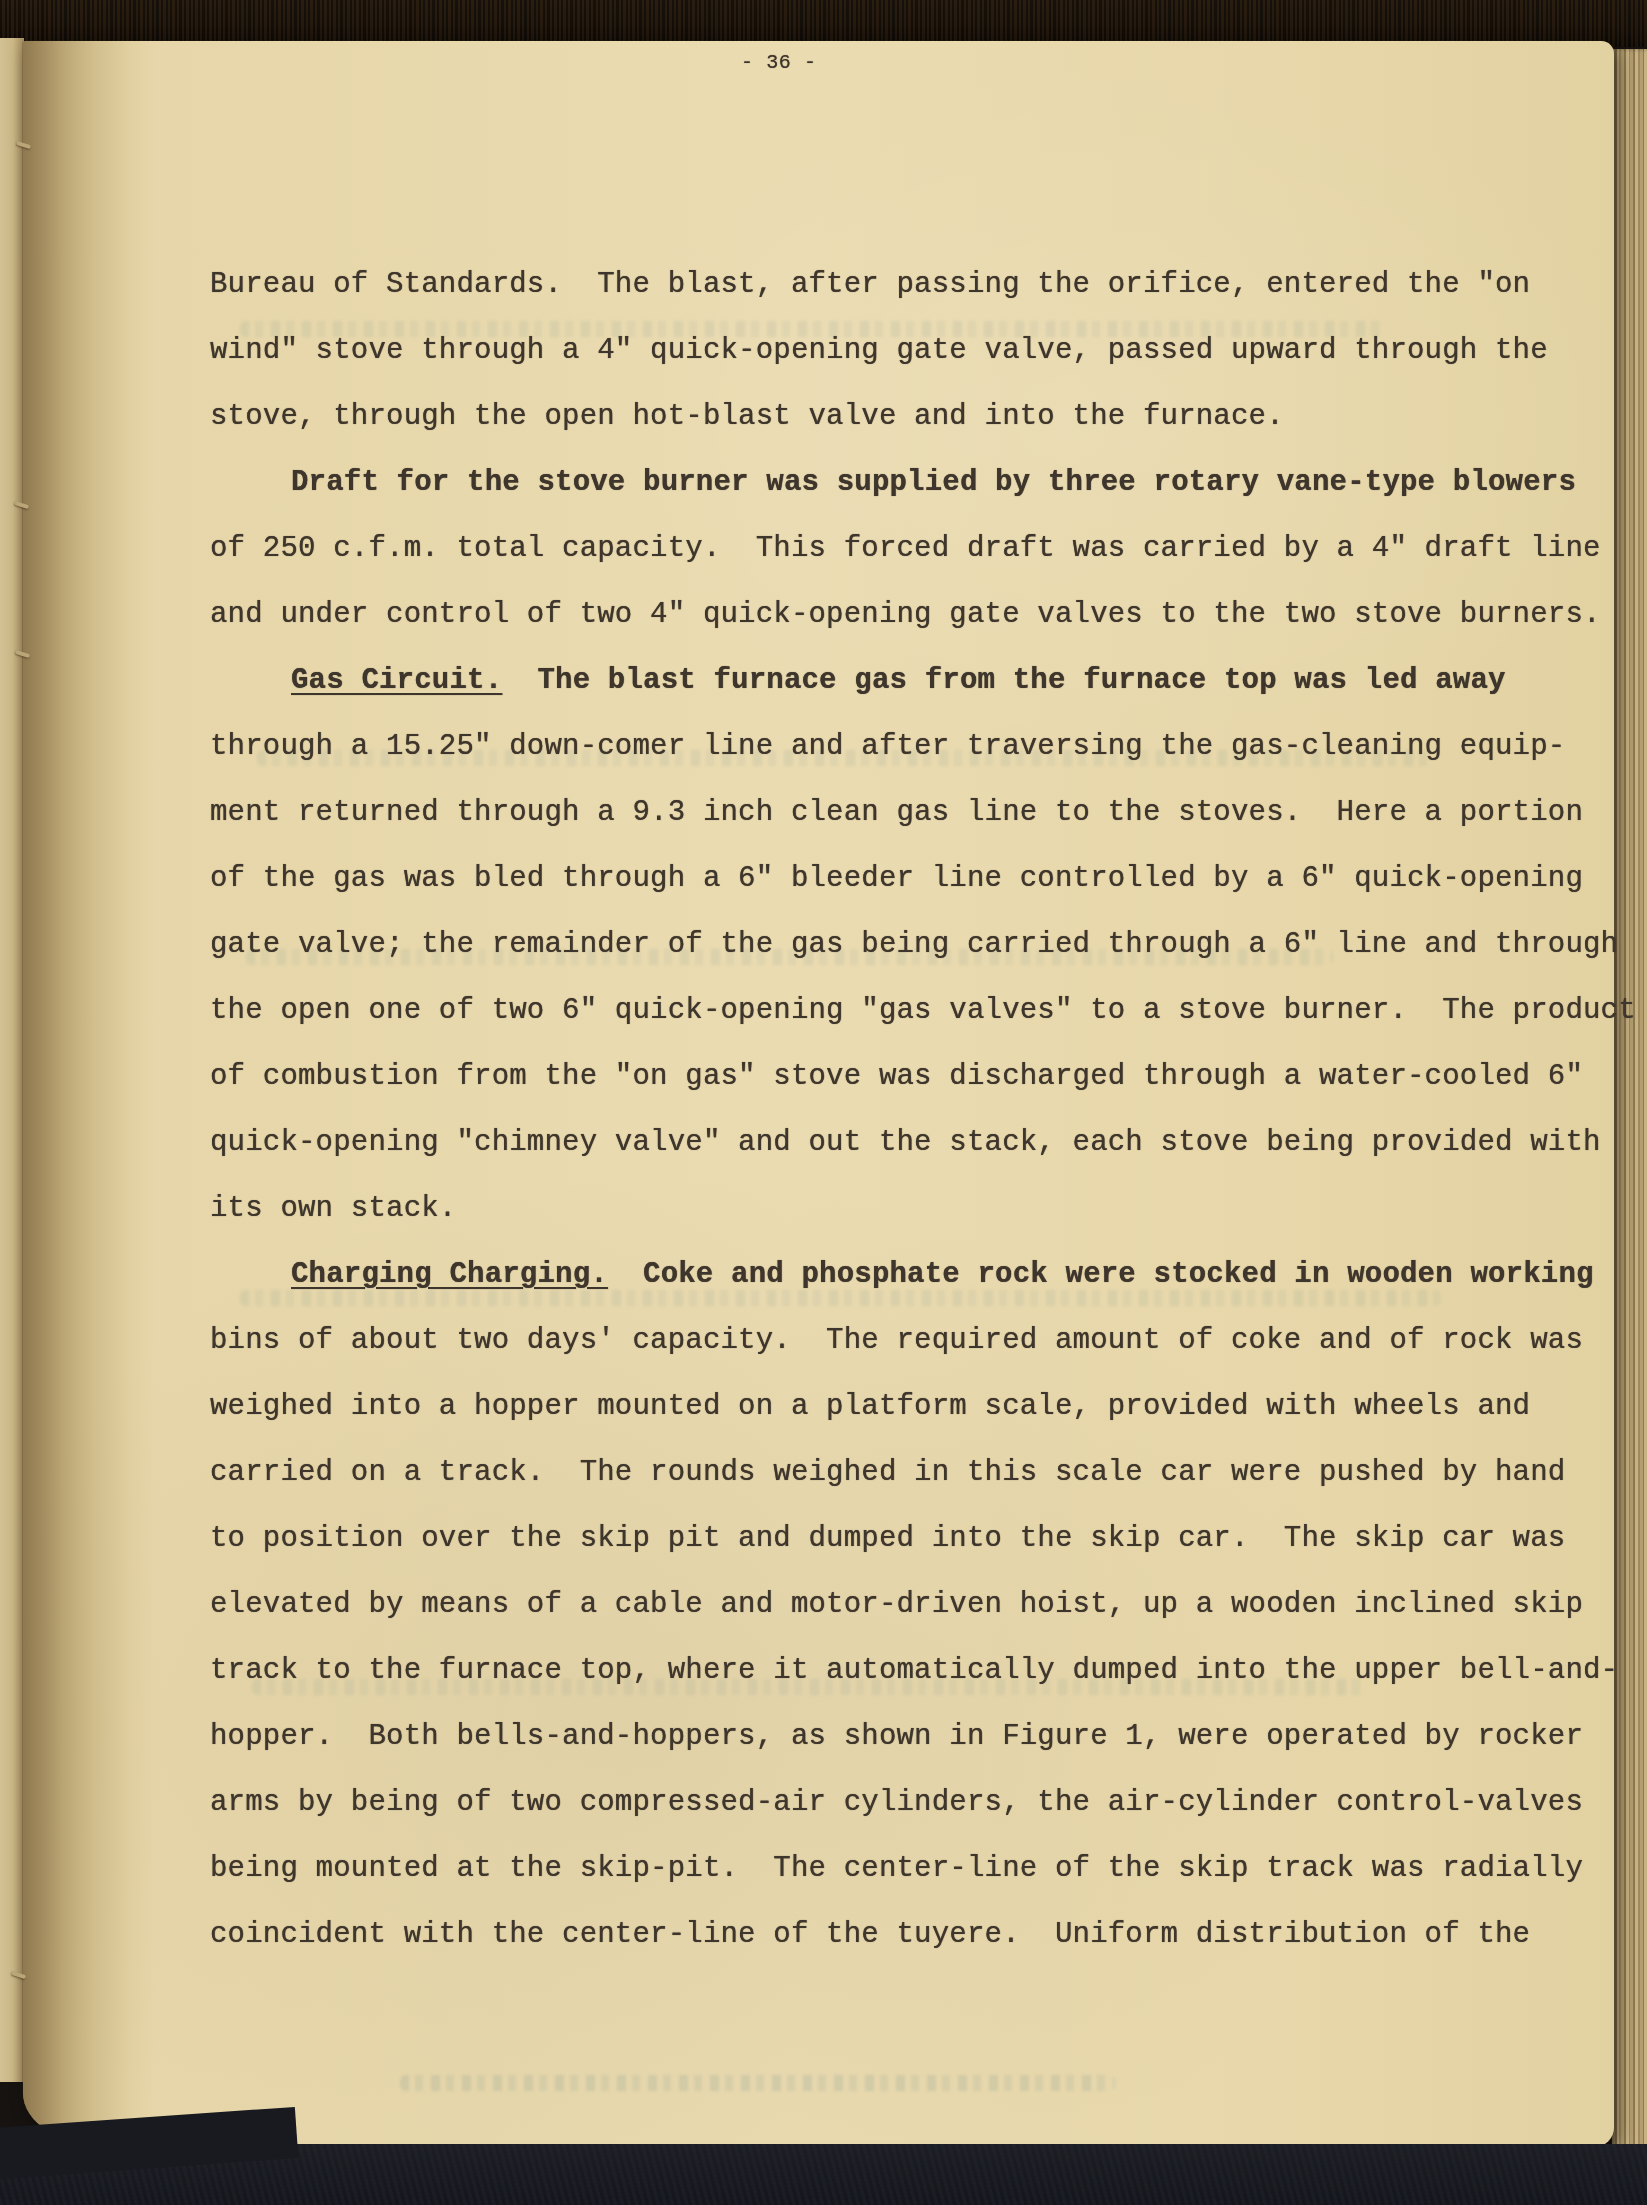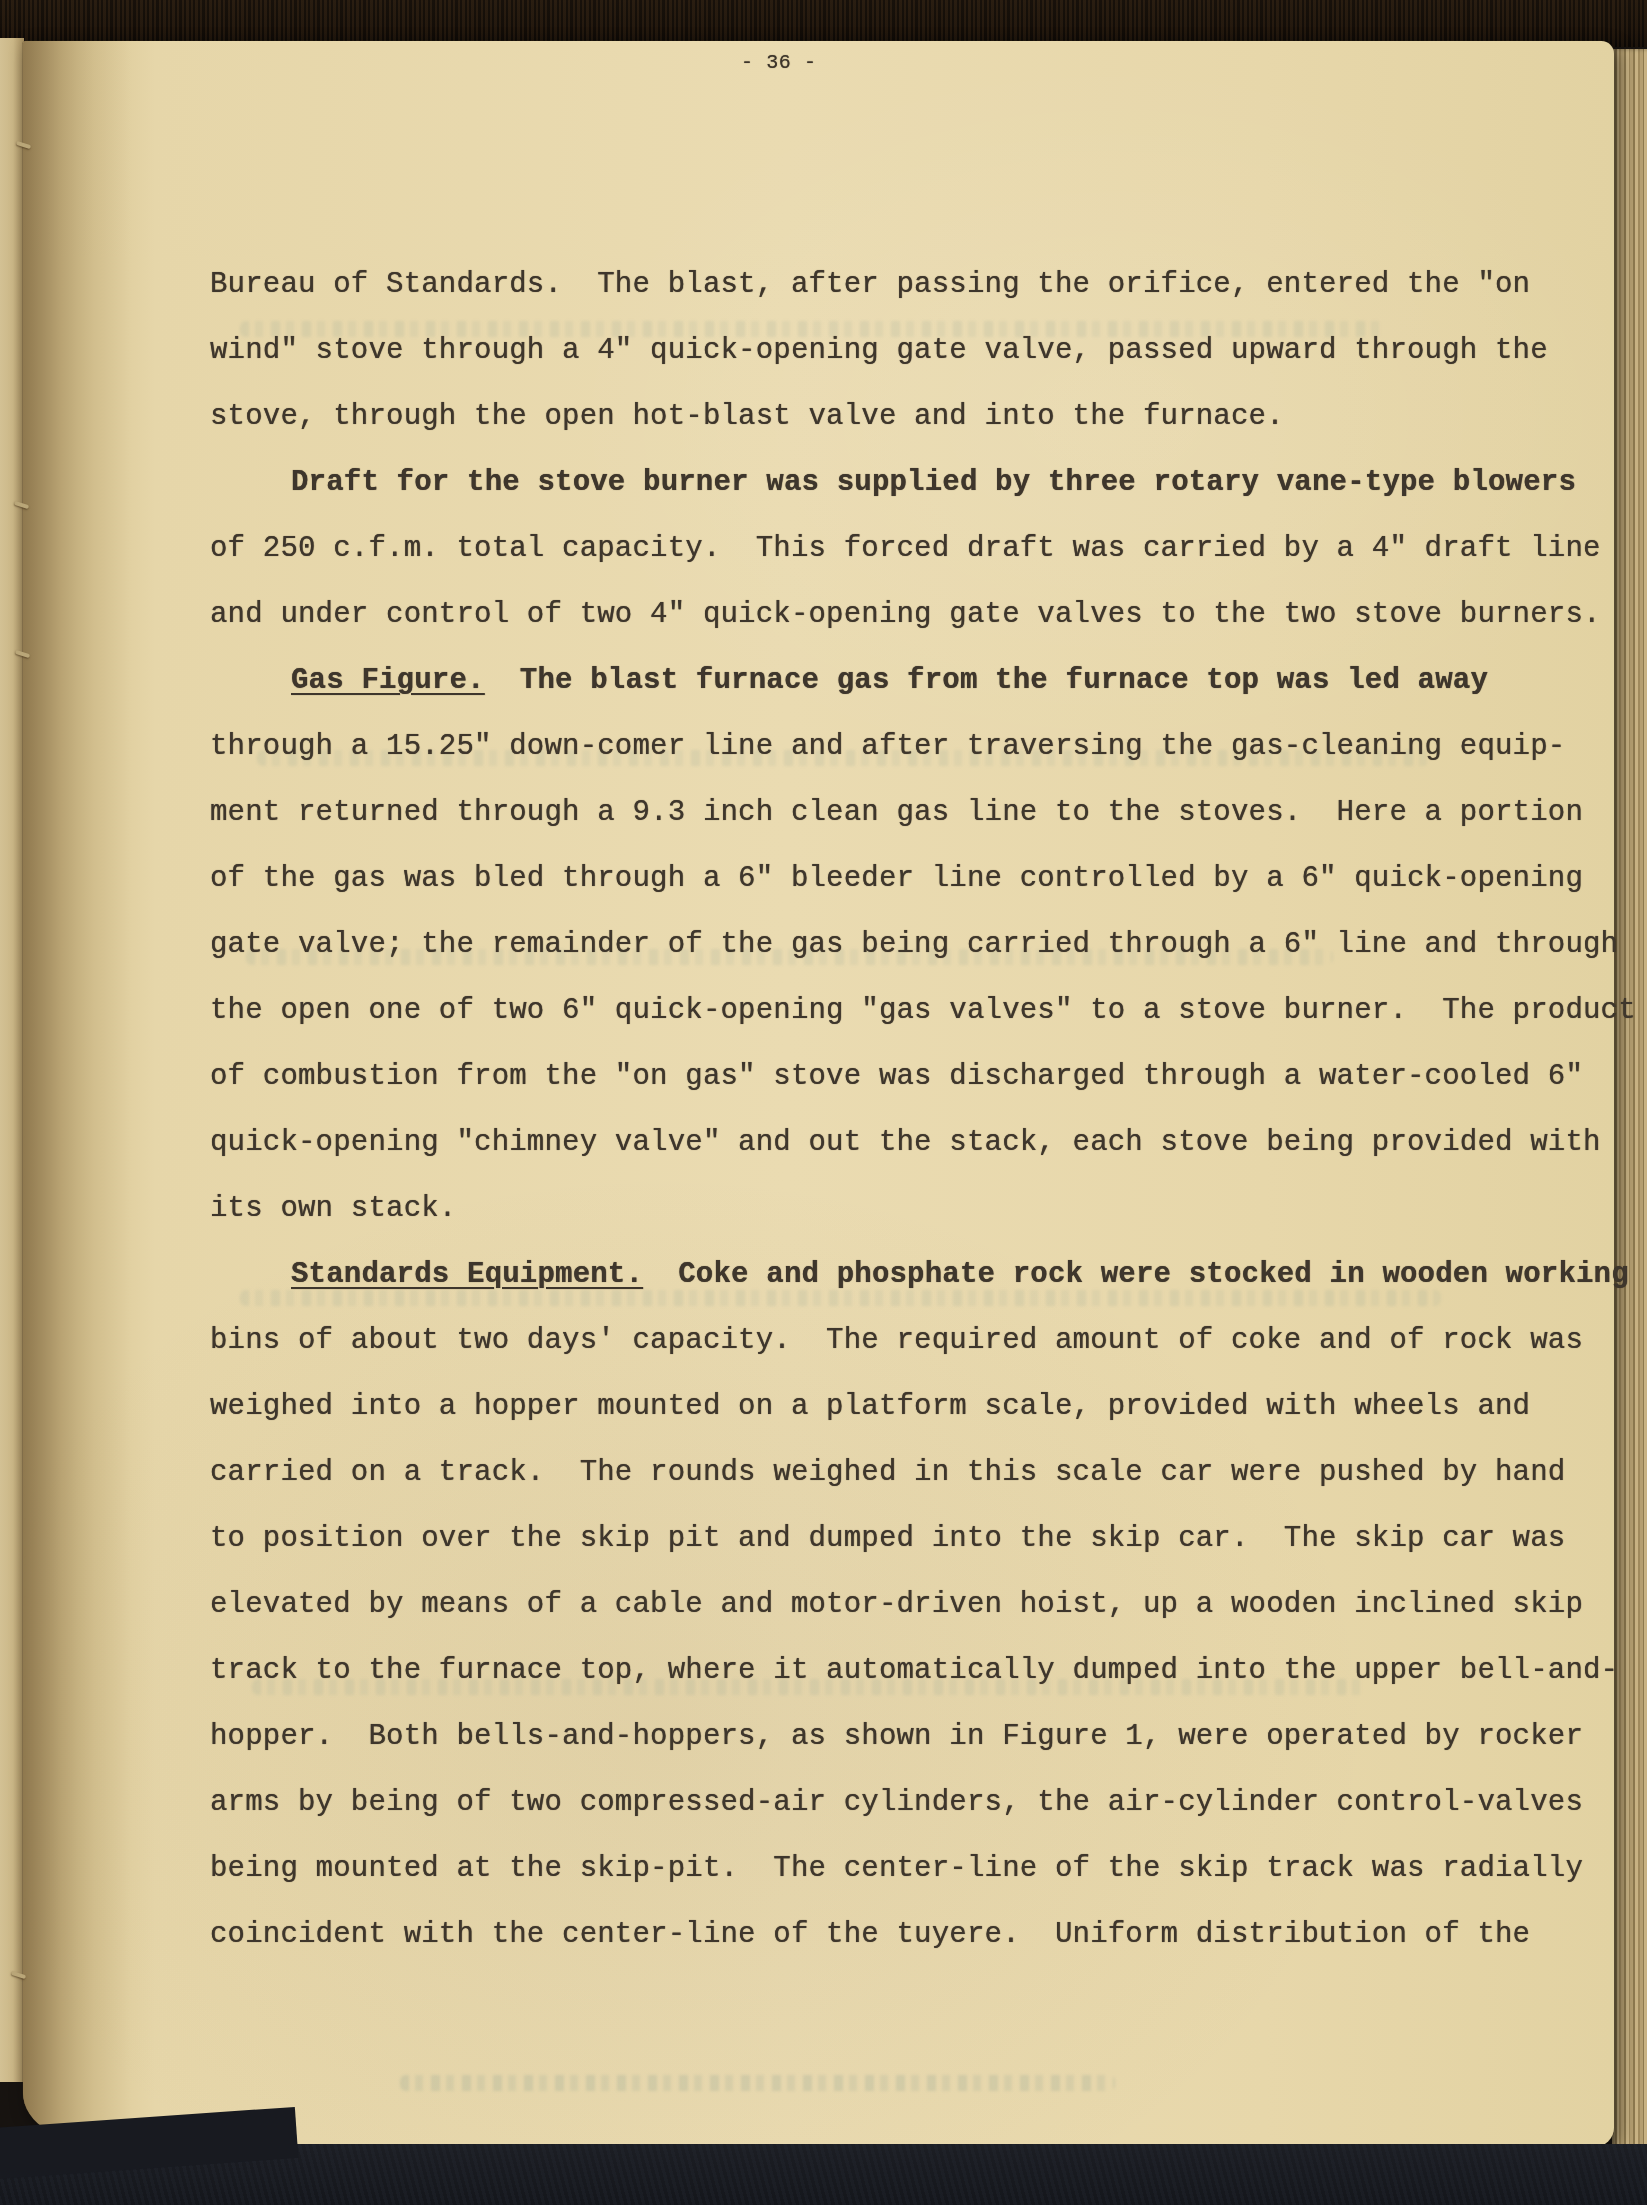--- a/index.html
+++ b/index.html
@@ -166,30 +166,30 @@
 
   <div class="page-number">- 36 -</div>
 
   <div class="body-text">
       <div class="tline">Bureau of Standards.  The blast, after passing the orifice, entered the "on</div>
       <div class="tline">wind" stove through a 4" quick-opening gate valve, passed upward through the</div>
       <div class="tline">stove, through the open hot-blast valve and into the furnace.</div>
       <div class="tline indent">Draft for the stove burner was supplied by three rotary vane-type blowers</div>
       <div class="tline">of 250 c.f.m. total capacity.  This forced draft was carried by a 4" draft line</div>
       <div class="tline">and under control of two 4" quick-opening gate valves to the two stove burners.</div>
-      <div class="tline indent"><span class="uhead">Gas Figure.</span>  The blast furnace gas from the furnace top was led away</div>
+      <div class="tline indent"><span class="uhead">Gas Circuit.</span>  The blast furnace gas from the furnace top was led away</div>
       <div class="tline">through a 15.25" down-comer line and after traversing the gas-cleaning equip-</div>
       <div class="tline">ment returned through a 9.3 inch clean gas line to the stoves.  Here a portion</div>
       <div class="tline">of the gas was bled through a 6" bleeder line controlled by a 6" quick-opening</div>
       <div class="tline">gate valve; the remainder of the gas being carried through a 6" line and through</div>
       <div class="tline">the open one of two 6" quick-opening "gas valves" to a stove burner.  The product</div>
       <div class="tline">of combustion from the "on gas" stove was discharged through a water-cooled 6"</div>
       <div class="tline">quick-opening "chimney valve" and out the stack, each stove being provided with</div>
       <div class="tline">its own stack.</div>
-      <div class="tline indent"><span class="uhead">Standards Equipment.</span>  Coke and phosphate rock were stocked in wooden working</div>
+      <div class="tline indent"><span class="uhead">Charging Charging.</span>  Coke and phosphate rock were stocked in wooden working</div>
       <div class="tline">bins of about two days' capacity.  The required amount of coke and of rock was</div>
       <div class="tline">weighed into a hopper mounted on a platform scale, provided with wheels and</div>
       <div class="tline">carried on a track.  The rounds weighed in this scale car were pushed by hand</div>
       <div class="tline">to position over the skip pit and dumped into the skip car.  The skip car was</div>
       <div class="tline">elevated by means of a cable and motor-driven hoist, up a wooden inclined skip</div>
       <div class="tline">track to the furnace top, where it automatically dumped into the upper bell-and-</div>
       <div class="tline">hopper.  Both bells-and-hoppers, as shown in Figure 1, were operated by rocker</div>
       <div class="tline">arms by being of two compressed-air cylinders, the air-cylinder control-valves</div>
       <div class="tline">being mounted at the skip-pit.  The center-line of the skip track was radially</div>
       <div class="tline">coincident with the center-line of the tuyere.  Uniform distribution of the</div>

